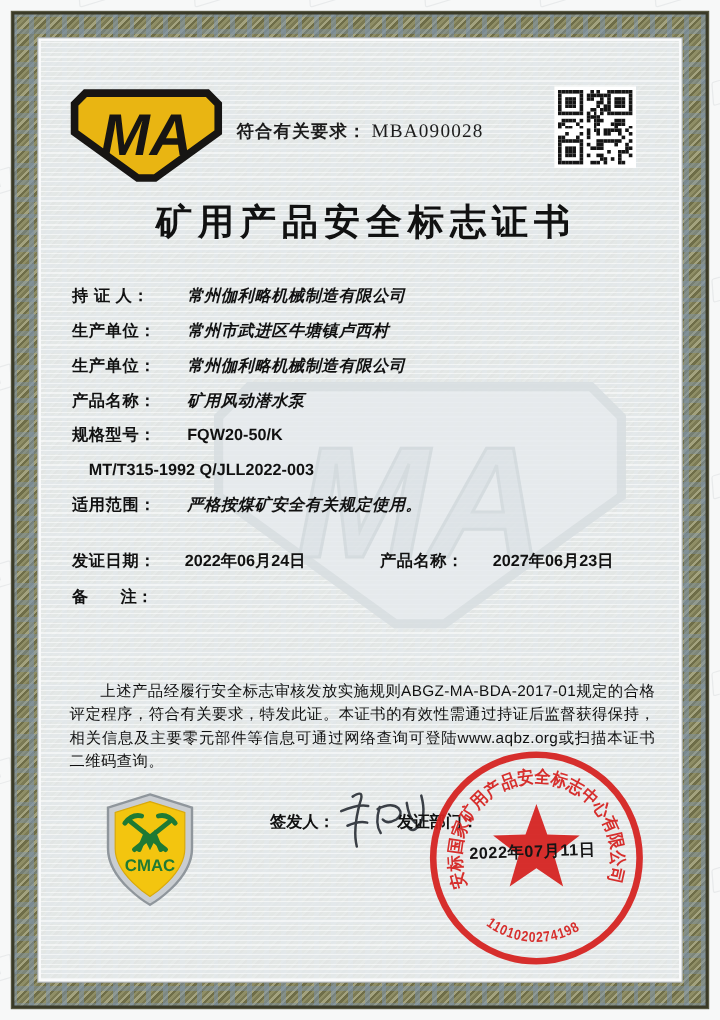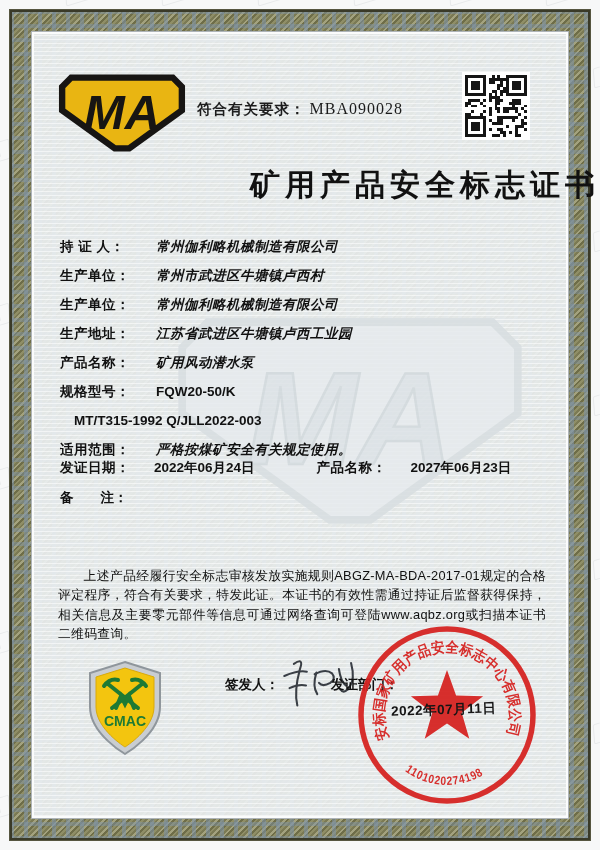--- a/index.html
+++ b/index.html
@@ -33,21 +33,21 @@
   .big-wm { position:absolute; left:172px; top:312px; width:356px; height:218px; z-index:2; opacity:0.85; pointer-events:none; }
 
   .number-line { left:120px; top:100px; width:360px; text-align:center; font-size:14.5px; color:#1c1c1c; }
   .number-label { font-weight:600; letter-spacing:1px; }
   .number-value { font-family:"Liberation Serif", serif; font-size:16px; letter-spacing:1px; }
 
   .qr-box { left:462px; top:72px; width:68px; height:68px; background:#fff; padding:3px; }
   .qr-grid { width:100%; height:100%; display:grid; grid-template-columns:repeat(21,1fr); grid-template-rows:repeat(21,1fr); }
   .qr-grid .m { background:#151515; }
 
-  .cert-title { left:0; right:0; top:165px; text-align:right; font-size:30px; font-weight:bold;
+  .cert-title { left:0; right:0; top:165px; text-align:center; font-size:30px; font-weight:bold;
                 color:#111; letter-spacing:5px;padding-left:10px; }
 
   .fields { left:60px; top:237px; right:52px; font-size:13.5px; color:#111; }
   .field-row { display:flex; align-items:center; margin-bottom:10px; line-height:19px; }
   .f-label { font-weight:bold; min-width:82px; flex:none; letter-spacing:0.5px; }
   .f-value { font-weight:bold; font-style:italic; margin-left:14px; letter-spacing:0.5px; }
   .f-value.latin { font-style:normal; letter-spacing:0; }
 
   .dates-row { left:60px; top:459px; font-size:13.5px; color:#111; display:flex; }
   .dates-row .f-label { min-width:82px; }
@@ -628,24 +628,20 @@
     </div>
       <div class="field-row">
       <span class="f-label">生产单位：</span>
       <span class="f-value">常州市武进区牛塘镇卢西村</span>
     </div>
       <div class="field-row">
       <span class="f-label">生产单位：</span>
       <span class="f-value">常州伽利略机械制造有限公司</span>
     </div>
       <div class="field-row">
-      <span class="f-label">生产地址：</span>
-      <span class="f-value">江苏省武进区牛塘镇卢西工业园</span>
-    </div>
-      <div class="field-row">
       <span class="f-label">产品名称：</span>
       <span class="f-value">矿用风动潜水泵</span>
     </div>
       <div class="field-row">
       <span class="f-label">规格型号：</span>
       <span class="f-value latin">FQW20-50/K</span>
     </div>
       <div class="field-row">
       <span class="f-value latin">MT/T315-1992 Q/JLL2022-003</span>
     </div>

